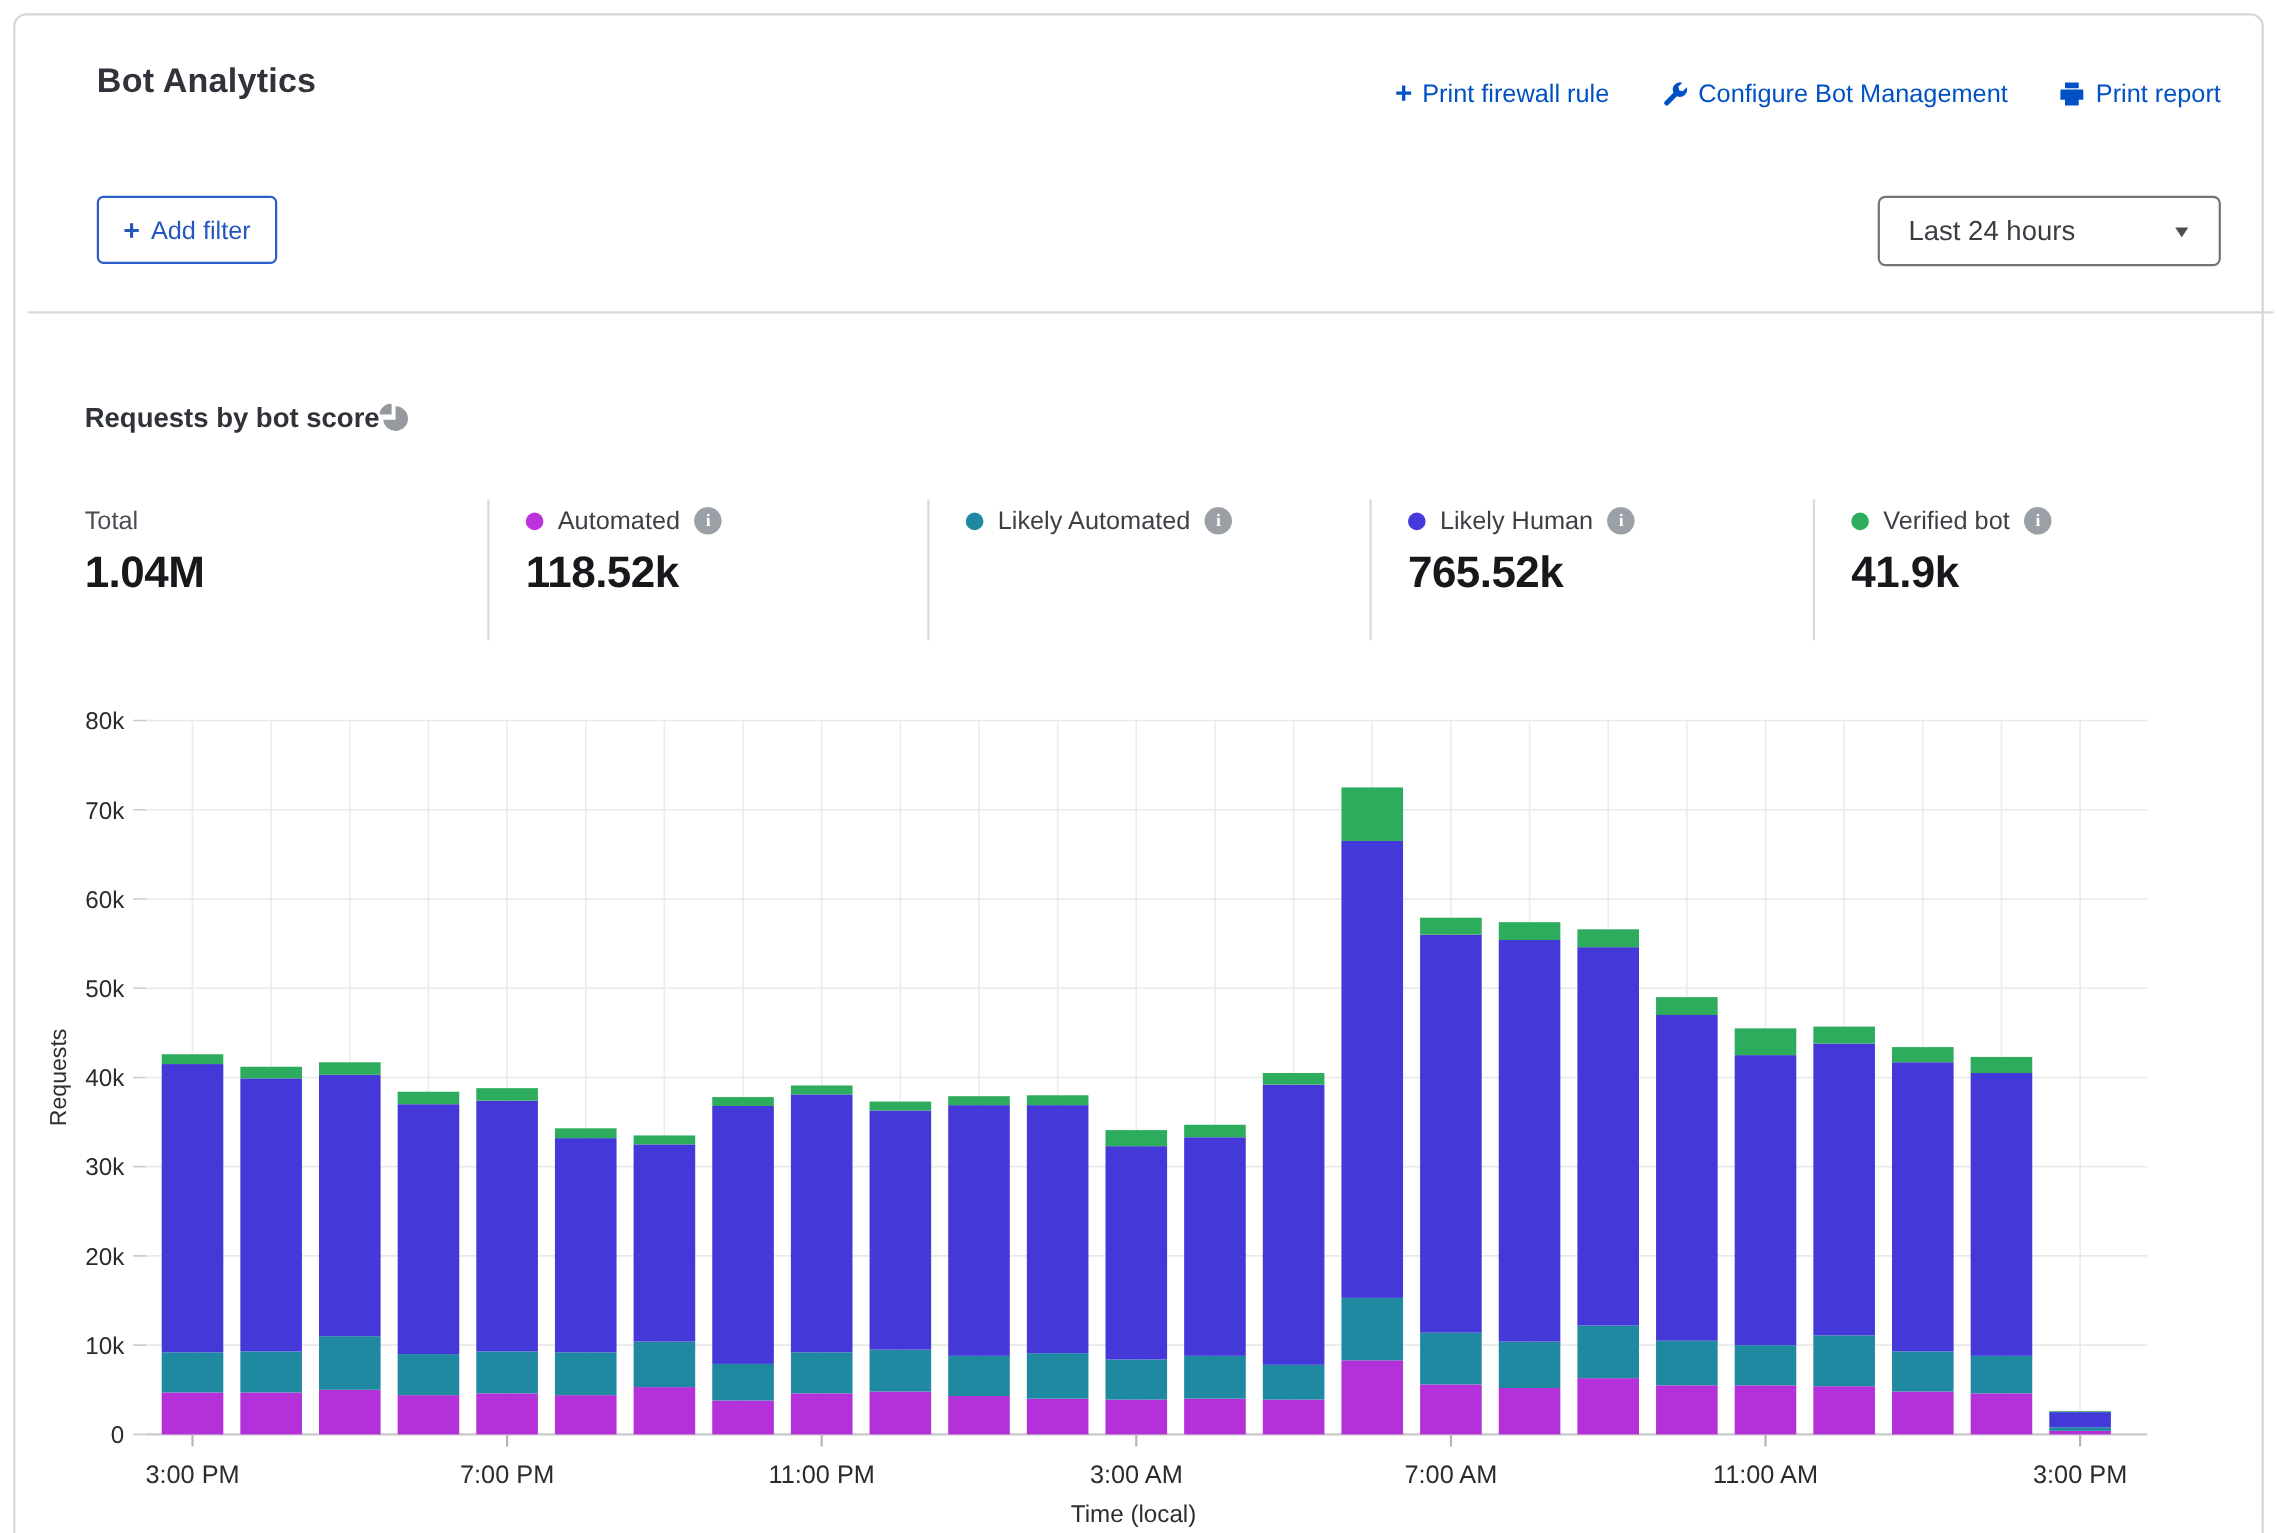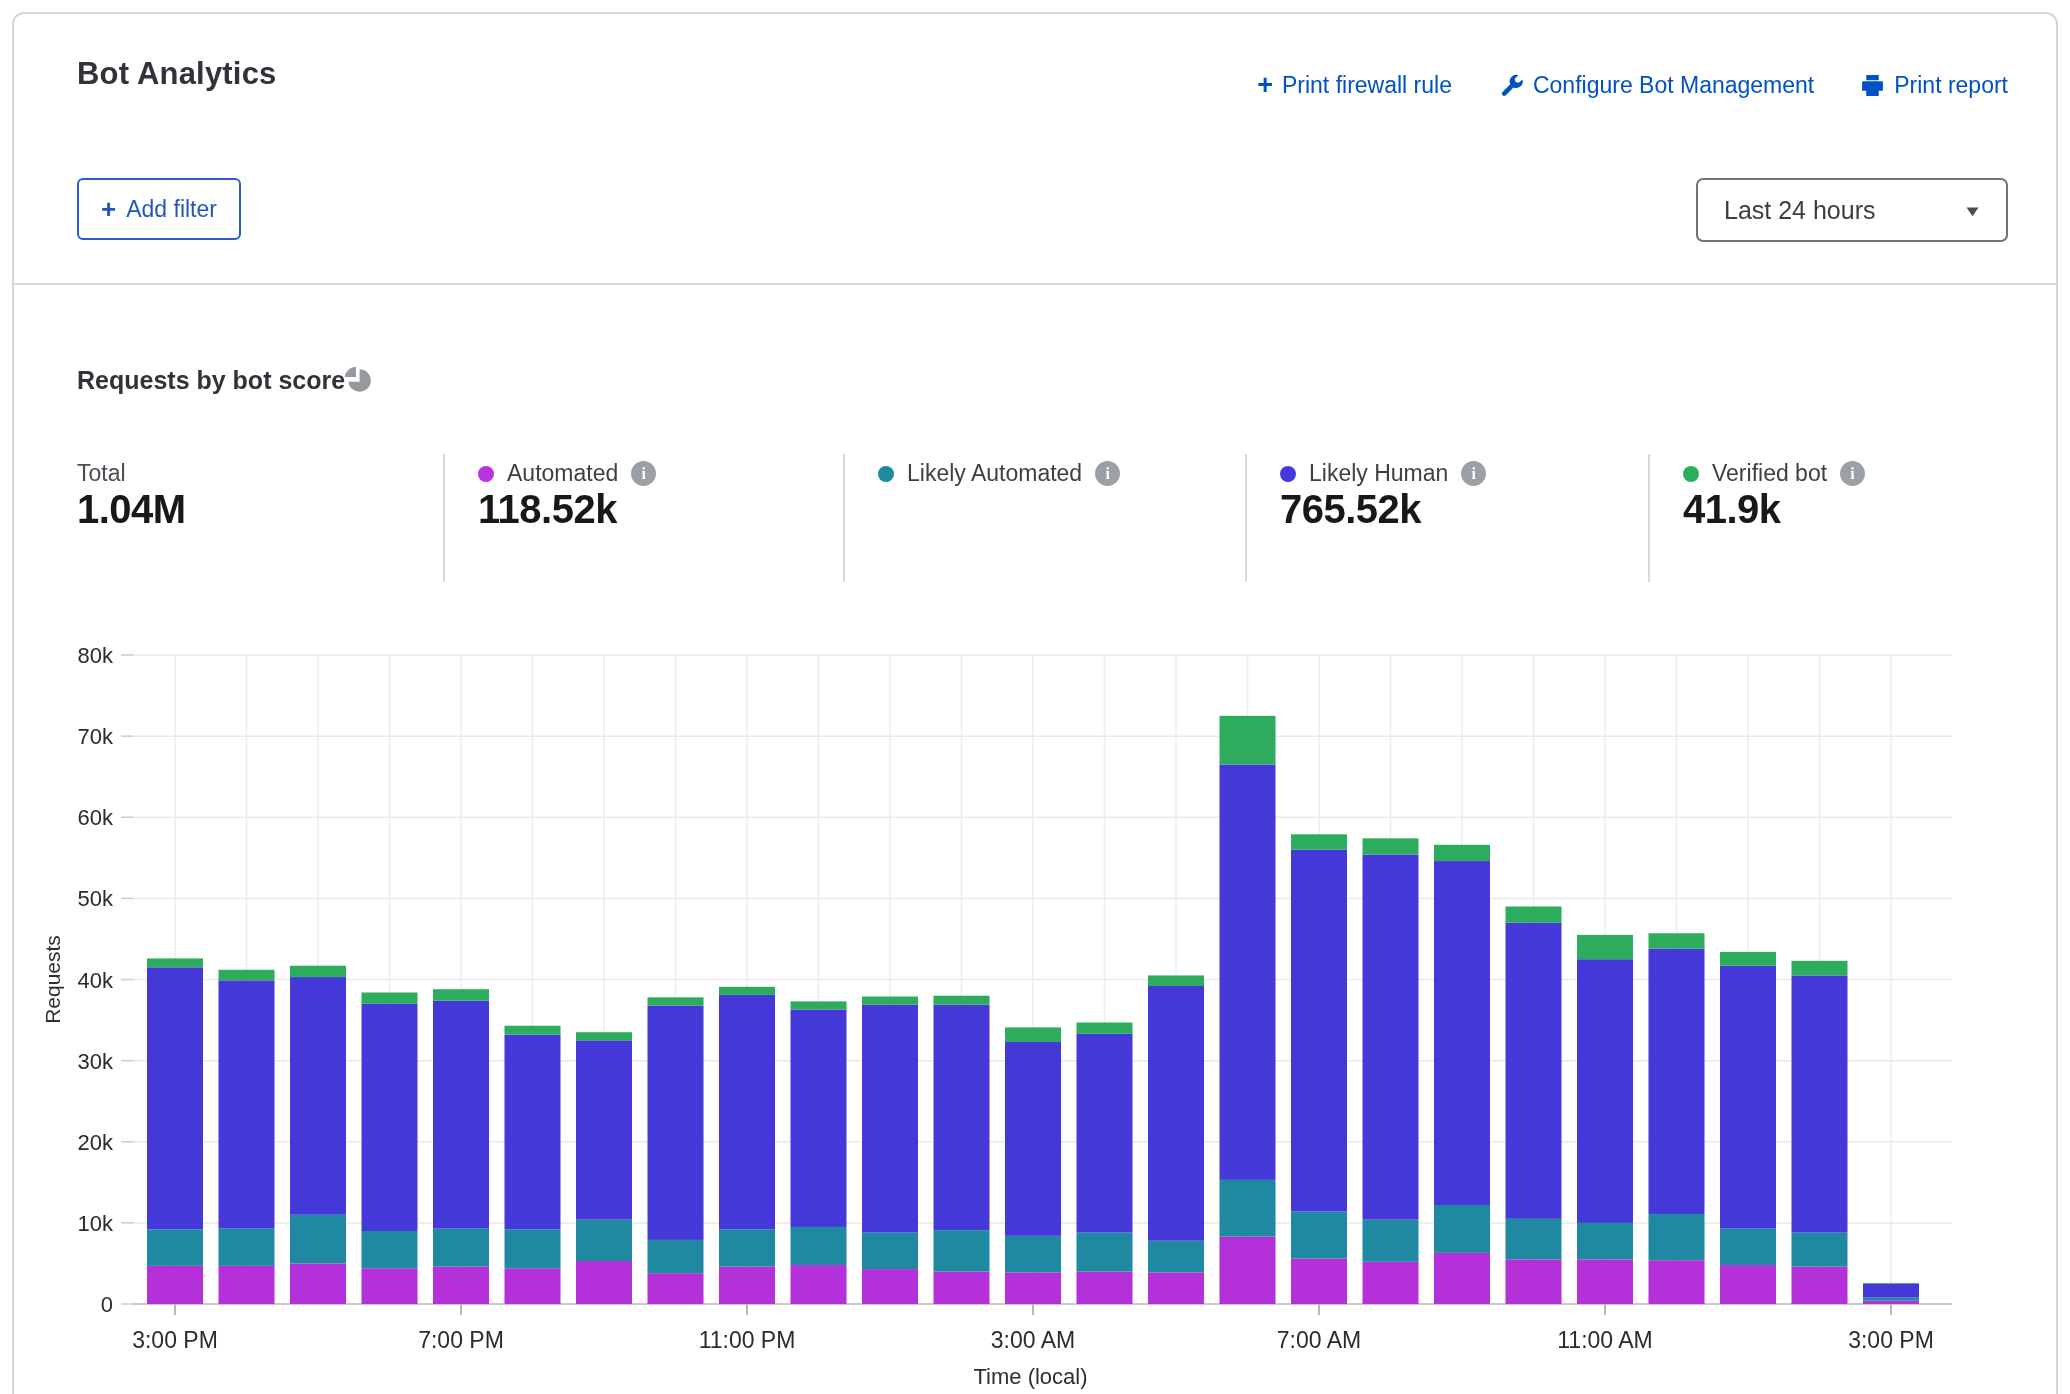--- a/index.html
+++ b/index.html
@@ -1,38 +1,38 @@
 <!DOCTYPE html>
 <html><head>
 <meta charset="utf-8">
 <style>
   html,body{margin:0;padding:0;background:#fff;font-family:"Liberation Sans",sans-serif;}
   body{width:2070px;height:1394px;overflow:hidden;position:relative;}
   .card{position:absolute;left:12px;top:12px;width:2046px;height:1400px;background:#fff;
         border:2px solid #d6d6d6;border-radius:12px 12px 0 0;box-sizing:border-box;}
-  .card-header{position:absolute;left:0;top:0;width:100%;height:271px;border-bottom:2px solid #d9d9d9;box-sizing:border-box;}
+  .card-header{position:absolute;left:11px;top:0;width:100%;height:271px;border-bottom:2px solid #d9d9d9;box-sizing:border-box;}
   .page-title{position:absolute;left:63px;top:42px;font-size:31px;font-weight:700;color:#30333a;letter-spacing:.2px;}
   .top-actions{position:absolute;right:48px;top:58px;display:flex;gap:46px;align-items:center;}
   .link{display:flex;align-items:center;gap:9px;color:#0051c3;font-size:23px;cursor:pointer;}
   .plus-glyph{font-size:27px;font-weight:700;line-height:1;}
   .btn-add-filter{position:absolute;left:63px;top:164px;height:62px;display:flex;align-items:center;gap:10px;
         padding:0 22px;border:2px solid #2c5dc9;border-radius:6px;color:#2456bb;font-size:23px;cursor:pointer;background:#fff;box-sizing:border-box;}
   .btn-add-filter .plus-glyph{font-size:26px;font-weight:600;}
   .select{position:absolute;right:48px;top:164px;width:312px;height:64px;border:2px solid #737373;border-radius:7px;
         display:flex;align-items:center;justify-content:space-between;padding:0 26px;font-size:25px;color:#3a3d42;cursor:pointer;box-sizing:border-box;background:#fff;}
   .caret{font-size:15px;color:#4d4d4d;transform:scaleX(1.35);}
   .section-title-row{position:absolute;left:63px;top:352px;display:flex;align-items:center;}
   .section-title{font-size:25px;font-weight:700;color:#30333a;}
   .stats-row{position:absolute;left:0;top:446px;width:100%;height:130px;}
   .stat-col{position:absolute;top:0;width:360px;}
   .stat-label-row{display:flex;align-items:center;gap:13px;font-size:23px;color:#3c3f44;}
   .legend-dot{width:16px;height:16px;border-radius:50%;flex:0 0 auto;}
   .info-icon{width:25px;height:25px;border-radius:50%;background:#9aa0a6;color:#fff;display:flex;align-items:center;
         justify-content:center;font-size:16px;font-weight:700;font-family:"Liberation Serif",serif;cursor:pointer;}
-  .stat-value{font-size:40px;font-weight:700;color:#17181b;letter-spacing:-0.5px;}
+  .stat-value{margin-top:12px;font-size:40px;font-weight:700;color:#17181b;letter-spacing:-0.5px;}
   .stat-divider{position:absolute;top:-6px;width:1.5px;height:128px;background:#d9d9d9;}
   .total-label{color:#4a4d54;}
   .chart-wrap{position:absolute;left:24px;top:588px;width:1990px;height:792px;}
   svg text{font-family:"Liberation Sans",sans-serif;}
   .pie-icon-svg{display:block;}
 </style>
 </head>
 <body>
 
 <div class="card">

